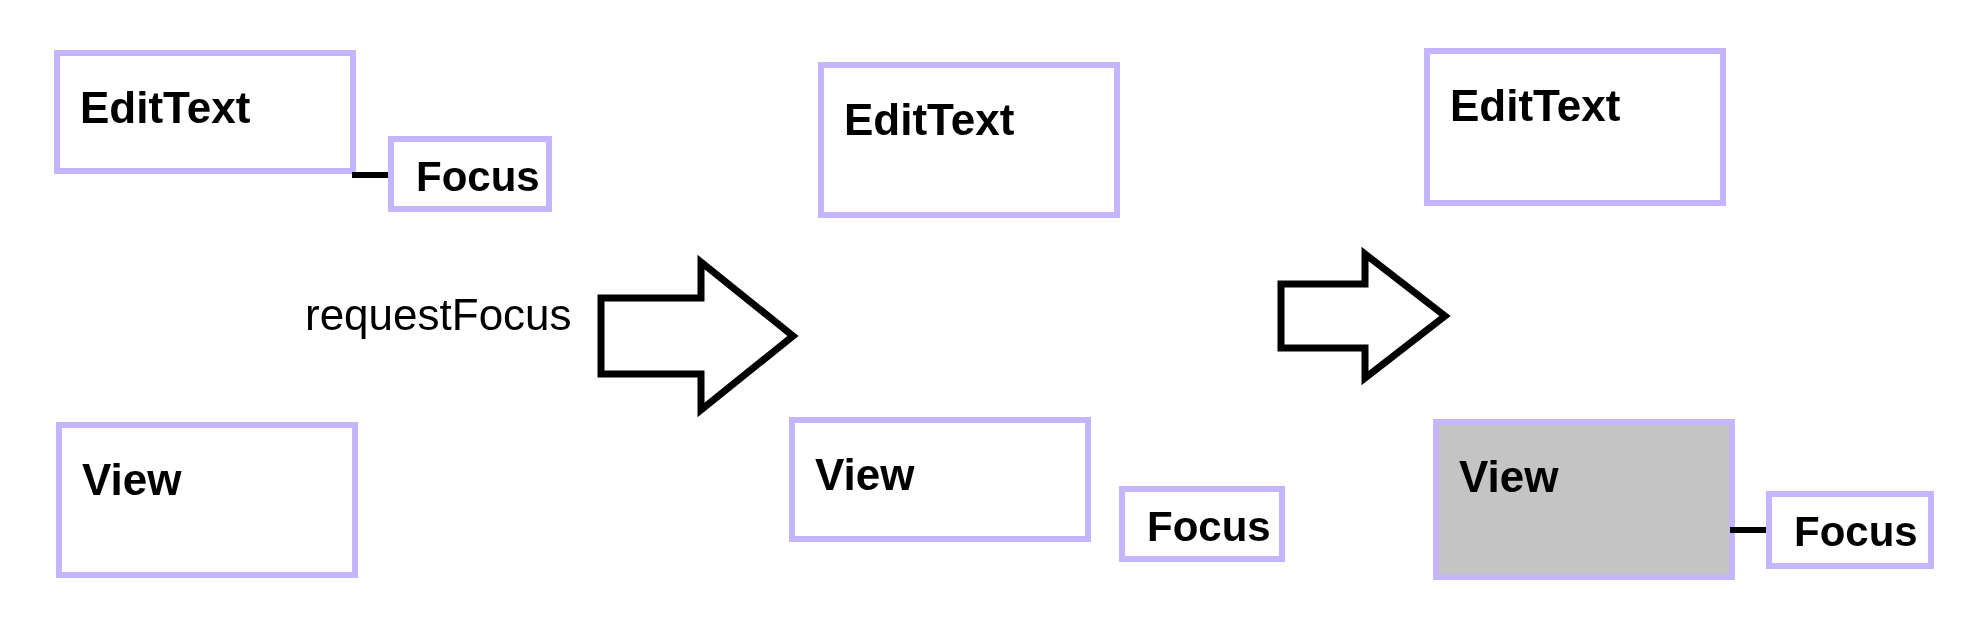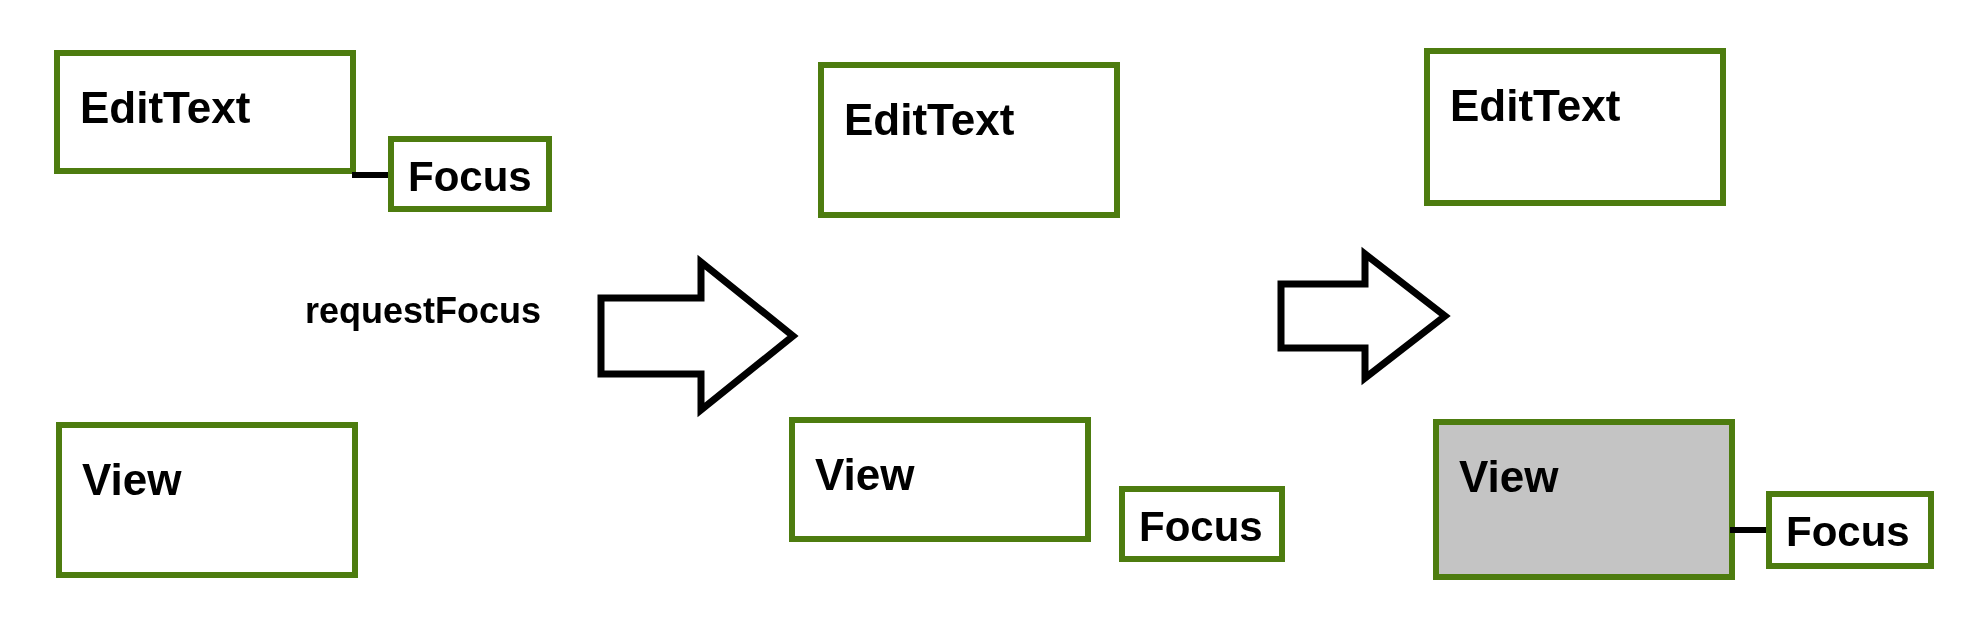--- a/index.html
+++ b/index.html
@@ -13,21 +13,21 @@
   #stage {
     position: relative;
     width: 1961px;
     height: 622px;
     background: #ffffff;
     overflow: hidden;
   }
   .node {
     position: absolute;
     box-sizing: border-box;
-    border: 6px solid #4d7c0f;
+    border: 6px solid #c4b5fd;
     background: #ffffff;
     display: flex;
     align-items: flex-start;
     justify-content: flex-start;
   }
   .node.shaded {
     background: #c4c4c4;
   }
   .node-label {
     font-weight: bold;
@@ -35,31 +35,31 @@
     line-height: 1;
     white-space: nowrap;
     user-select: none;
   }
   .node.big > .node-label {
     font-size: 44px;
     padding: 30px 0 0 20px;
   }
   .node.small > .node-label {
     font-size: 42px;
-    padding: 14px 0 0 14px;
+    padding: 14px 0 0 22px;
   }
   .connector {
     position: absolute;
     background: #000000;
     height: 6px;
   }
   .edge-label {
     position: absolute;
-    font-size: 36px;
-    font-weight: bold;
+    font-size: 44px;
+    font-weight: normal;
     color: #000000;
     white-space: nowrap;
     line-height: 1;
     user-select: none;
   }
   .arrow {
     position: absolute;
   }
   .arrow svg {
     display: block;

